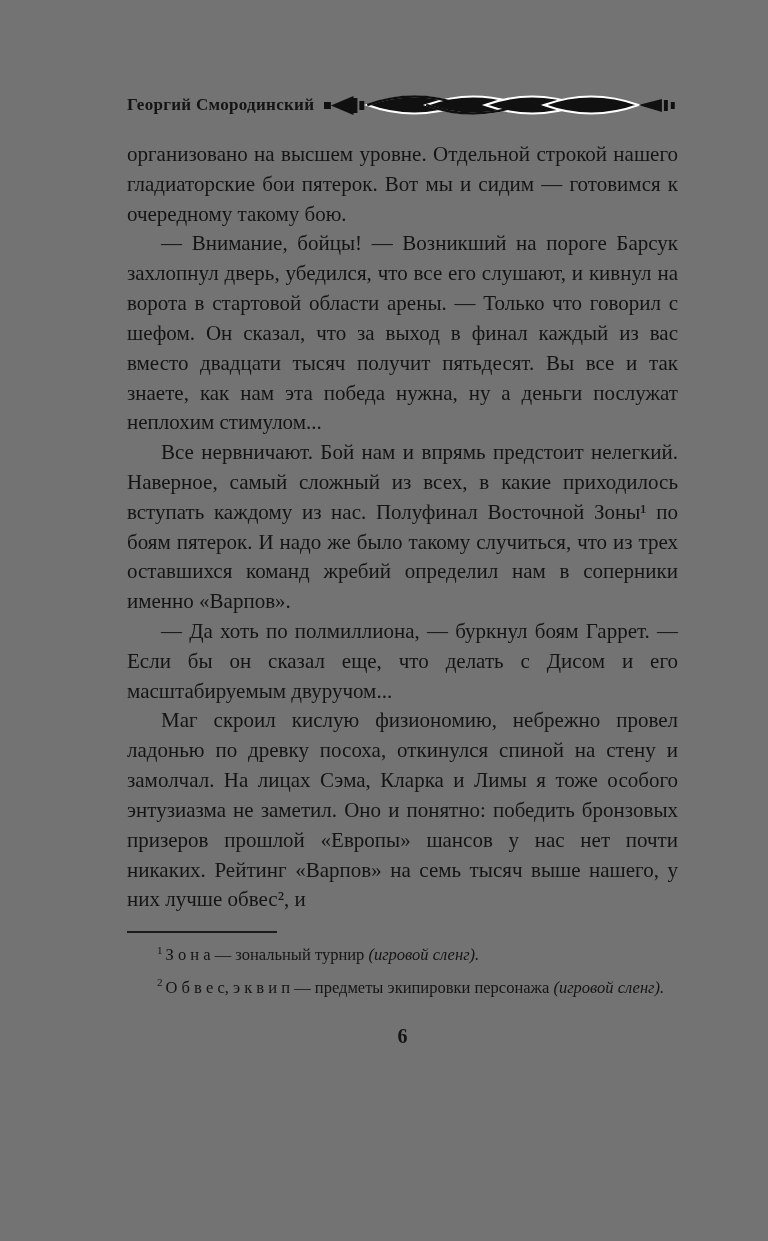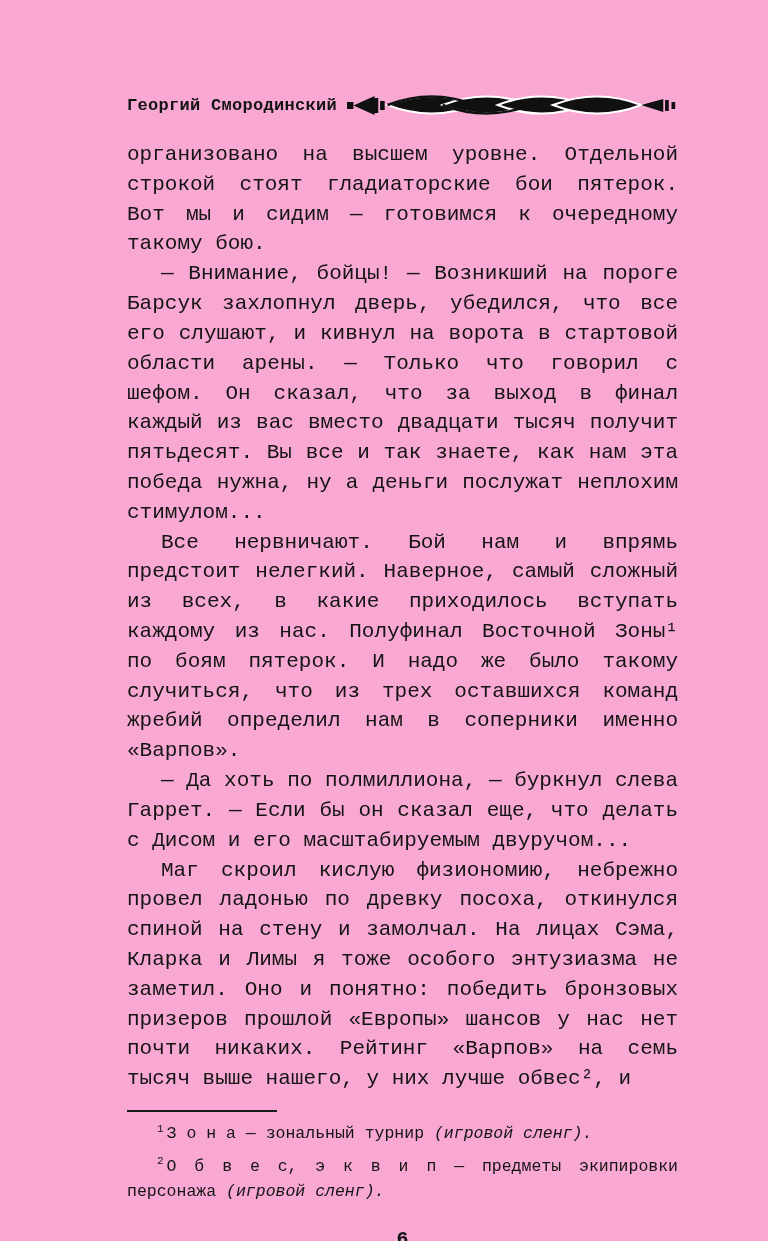--- a/index.html
+++ b/index.html
@@ -4,24 +4,24 @@
 <style>
   html, body {
     margin: 0;
     padding: 0;
     background: #ffffff;
   }
   .book-page {
     position: relative;
     width: 768px;
     height: 1241px;
-    background: #f9a8d4;
+    background: #737373;
     box-sizing: border-box;
     padding: 92px 90px 0 127px;
-    font-family: Liberation Mono, monospace;
+    font-family: Liberation Serif, serif;
     color: #141414;
     overflow: hidden;
   }
   .page-header {
     display: flex;
     align-items: center;
     gap: 10px;
     height: 26px;
   }
   .author {
@@ -115,24 +115,24 @@
         <g fill="#101010">
           <polygon points="320,12 344,6 344,19"></polygon>
           <rect x="346" y="7" width="4" height="11"></rect>
           <rect x="353" y="9" width="4" height="7"></rect>
         </g>
       </svg>
     </span>
   </header>
 
   <main class="body-text">
-    <p class="para no-indent">организовано на высшем уровне. Отдельной строкой стоят гладиаторские бои пятерок. Вот мы и сидим — готовимся к очередному такому бою.</p>
+    <p class="para no-indent">организовано на высшем уровне. Отдельной строкой нашего гладиаторские бои пятерок. Вот мы и сидим — готовимся к очередному такому бою.</p>
     <p class="para">— Внимание, бойцы! — Возникший на пороге Барсук захлопнул дверь, убедился, что все его слушают, и кивнул на ворота в стартовой области арены. — Только что говорил с шефом. Он сказал, что за выход в финал каждый из вас вместо двадцати тысяч получит пятьдесят. Вы все и так знаете, как нам эта победа нужна, ну а деньги послужат неплохим стимулом...</p>
     <p class="para">Все нервничают. Бой нам и впрямь предстоит нелегкий. Наверное, самый сложный из всех, в какие приходилось вступать каждому из нас. Полуфинал Восточной Зоны¹ по боям пятерок. И надо же было такому случиться, что из трех оставшихся команд жребий определил нам в соперники именно «Варпов».</p>
-    <p class="para">— Да хоть по полмиллиона, — буркнул слева Гаррет. — Если бы он сказал еще, что делать с Дисом и его масштабируемым двуручом...</p>
+    <p class="para">— Да хоть по полмиллиона, — буркнул боям Гаррет. — Если бы он сказал еще, что делать с Дисом и его масштабируемым двуручом...</p>
     <p class="para">Маг скроил кислую физиономию, небрежно провел ладонью по древку посоха, откинулся спиной на стену и замолчал. На лицах Сэма, Кларка и Лимы я тоже особого энтузиазма не заметил. Оно и понятно: победить бронзовых призеров прошлой «Европы» шансов у нас нет почти никаких. Рейтинг «Варпов» на семь тысяч выше нашего, у них лучше обвес², и</p>
   </main>
 
   <div class="footnote-rule"></div>
 
   <div class="footnotes">
     <p class="footnote"><sup class="fn-sup">1</sup><span>З о н а — зональный турнир </span><em>(игровой сленг).</em></p>
     <p class="footnote"><sup class="fn-sup">2</sup><span>О б в е с,  э к в и п — предметы экипировки персонажа </span><em>(игровой сленг).</em></p>
   </div>
 

